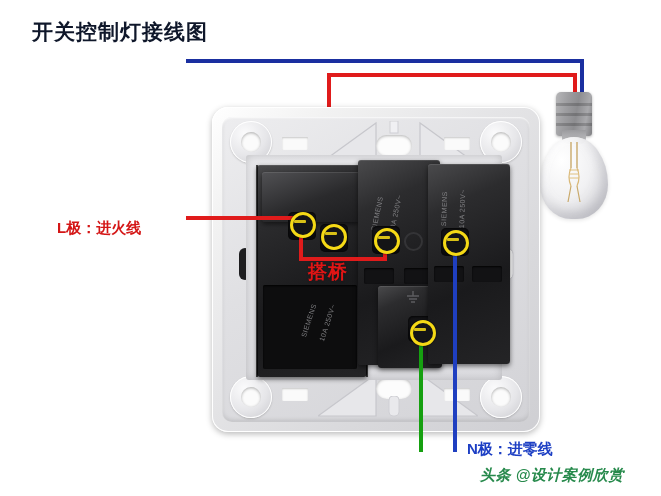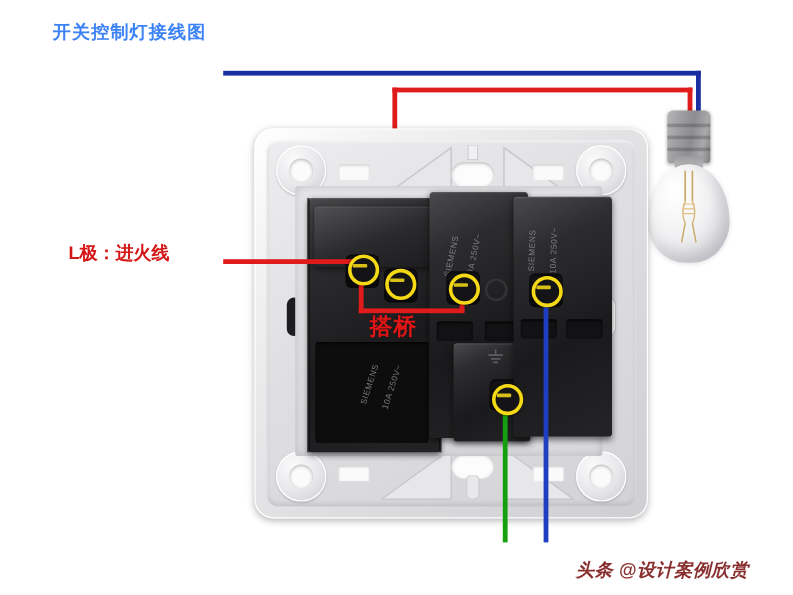--- a/index.html
+++ b/index.html
@@ -5,22 +5,22 @@
   html,body{margin:0;padding:0;}
   body{
     width:661px;height:496px;background:#ffffff;
     font-family:"Liberation Sans","DejaVu Sans",sans-serif;
     overflow:hidden;position:relative;
   }
   #stage{position:absolute;left:0;top:0;width:661px;height:496px;}
 
   
   .title{
-    position:absolute;left:44px;top:18px;
-    font-size:15px;font-weight:bold;color:#3b82f6;
+    position:absolute;left:32px;top:18px;
+    font-size:21px;font-weight:bold;color:#0f172a;
     letter-spacing:1px;white-space:nowrap;
   }
 
   
   .wire{position:absolute;}
   .wire.h{height:4px;}
   .wire.v{width:4px;}
   .w-blue{background:#1a2fa0;}
   .w-red{background:#e01b1b;}
   .w-green{background:#16a010;}
@@ -152,30 +152,30 @@
     border-radius:50% 50% 46% 46%/58% 58% 42% 42%;
     background:radial-gradient(ellipse at 32% 28%,rgba(255,255,255,.98),rgba(240,240,242,.9) 45%,rgba(214,214,218,.88) 78%,rgba(196,196,202,.9) 100%);
     box-shadow:inset -4px -6px 12px rgba(160,160,170,.55), inset 3px 3px 8px rgba(255,255,255,.9), 0 1px 4px rgba(0,0,0,.12);
   }
   .filament{
     position:absolute;left:566px;top:142px;width:16px;height:62px;
   }
 
   
   .lbl{position:absolute;font-size:15px;font-weight:bold;white-space:nowrap;}
-  .lbl-l{left:57px;top:202px;color:#d41616;}
+  .lbl-l{left:57px;top:219px;color:#d41616;}
   .lbl-e{left:303px;top:440px;color:#19a31b;}
   .lbl-n{left:467px;top:440px;color:#1d3fc4;}
   .lbl-bridge{
     position:absolute;left:308px;top:259px;font-size:19px;font-weight:bold;
     color:#e11515;letter-spacing:1px;
     text-shadow:0 0 2px rgba(0,0,0,.35);
   }
   .watermark{
-    position:absolute;left:480px;top:466px;font-size:15px;color:#7f1d1d;
+    position:absolute;left:480px;top:466px;font-size:15px;color:#15803d;
     font-weight:bold;letter-spacing:.5px;opacity:.92;white-space:nowrap;
     font-style:italic;
   }
 </style>
 </head>
 <body>
 
 <div id="stage">
 
   <div class="title">开关控制灯接线图</div>
@@ -293,16 +293,17 @@
   <div class="wire v w-green" style="left:419px;top:330px;height:122px;"></div>
 
   <div class="screw" style="left:290px;top:212px;"></div>
   <div class="screw" style="left:321px;top:224px;"></div>
   <div class="screw" style="left:374px;top:228px;"></div>
   <div class="screw" style="left:443px;top:230px;"></div>
   <div class="screw" style="left:410px;top:320px;"></div>
 
   <div class="lbl lbl-l">L极：进火线</div>
   <div class="lbl-bridge">搭桥</div>
+  <div class="lbl lbl-n">N极：进零线</div>
 
   <div class="watermark">头条 @设计案例欣赏</div>
 
 </div>
 
 </body></html>

